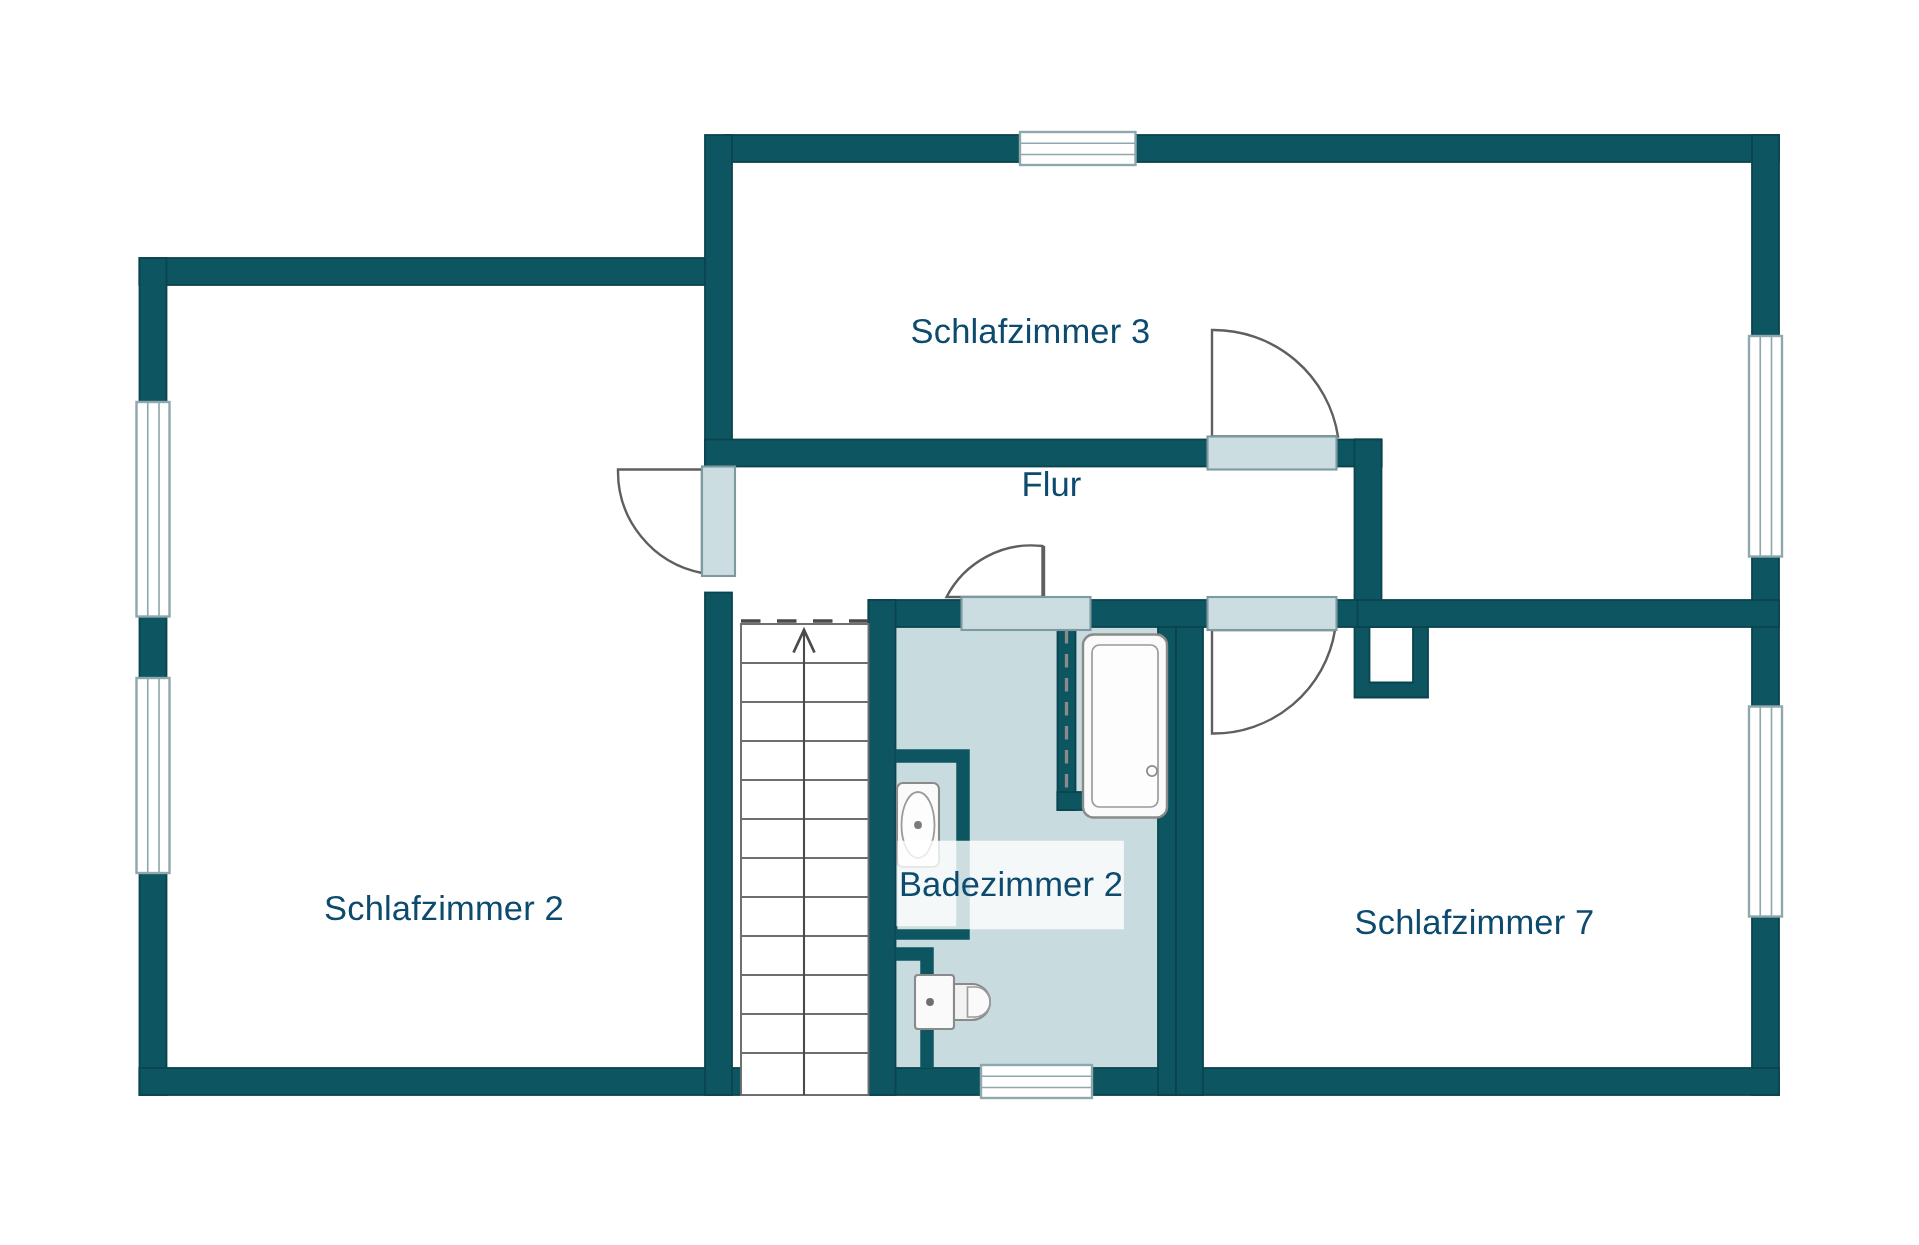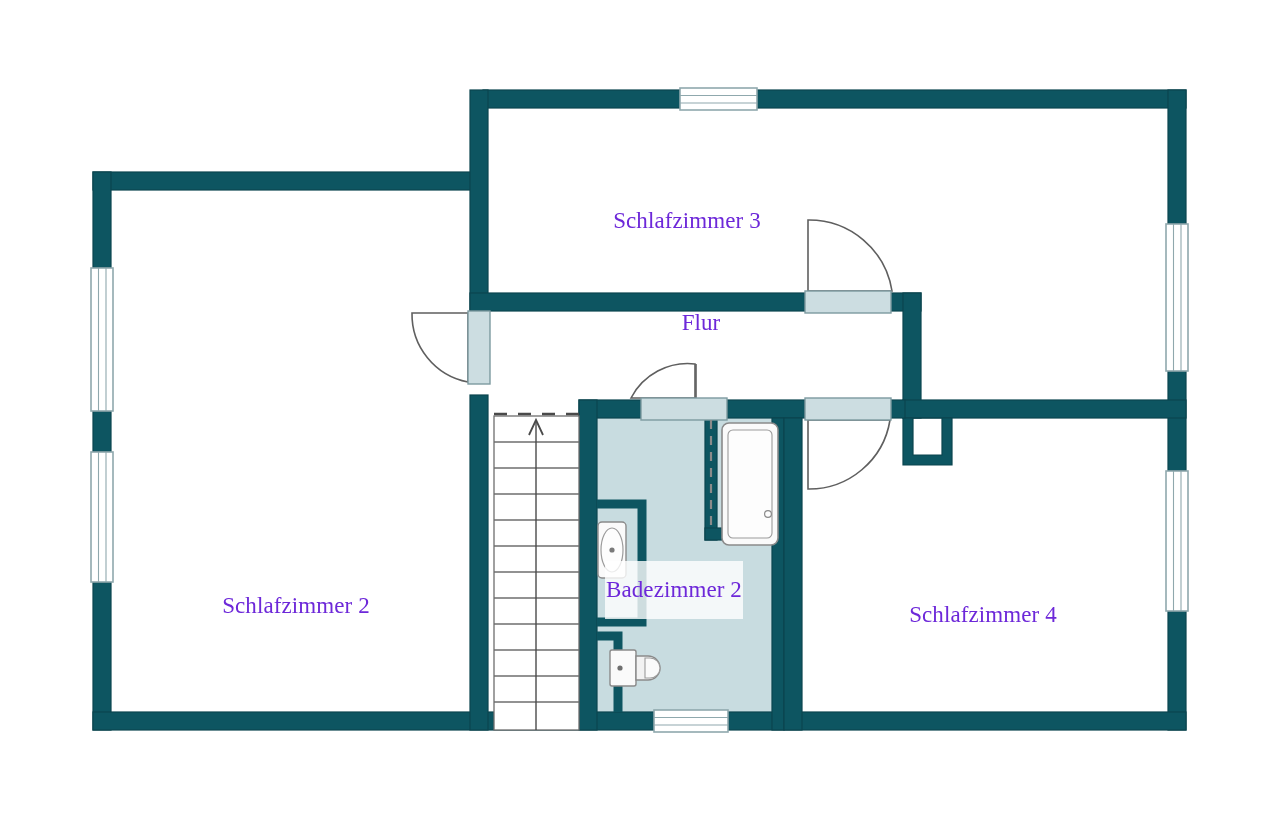--- a/index.html
+++ b/index.html
@@ -23,23 +23,23 @@
   #floorplan-svg {
     position: absolute;
     left: 0;
     top: 0;
     width: 1279px;
     height: 830px;
     display: block;
   }
   .room-label {
     position: absolute;
-    font-family: Liberation Serif, serif;
+    font-family: Liberation Sans, sans-serif;
     font-size: 23px;
-    color: #6d28d9;
+    color: #0c4a6e;
     white-space: nowrap;
     transform: translate(-50%, -50%);
     letter-spacing: 0.1px;
   }
   .room-label.on-fill {
     background: rgba(255,255,255,0.80);
     padding: 16px 1px;
   }
 </style>
 </head>
@@ -209,19 +209,19 @@
 
       <line x1="711" y1="420" x2="711" y2="532" stroke="#8a8a8a" stroke-width="2.2" stroke-dasharray="9 7"></line>
     </g>
 
   </svg>
 
   <div class="room-label" style="left:296px; top:606px;">Schlafzimmer 2</div>
 
   <div class="room-label" style="left:687px; top:221px;">Schlafzimmer 3</div>
 
-  <div class="room-label" style="left:983px; top:615px;">Schlafzimmer 4</div>
+  <div class="room-label" style="left:983px; top:615px;">Schlafzimmer 7</div>
 
   <div class="room-label" style="left:701px; top:323px;">Flur</div>
 
   <div class="room-label on-fill" style="left:674px; top:590px;">Badezimmer 2</div>
 
 </div>
 
 </body></html>

